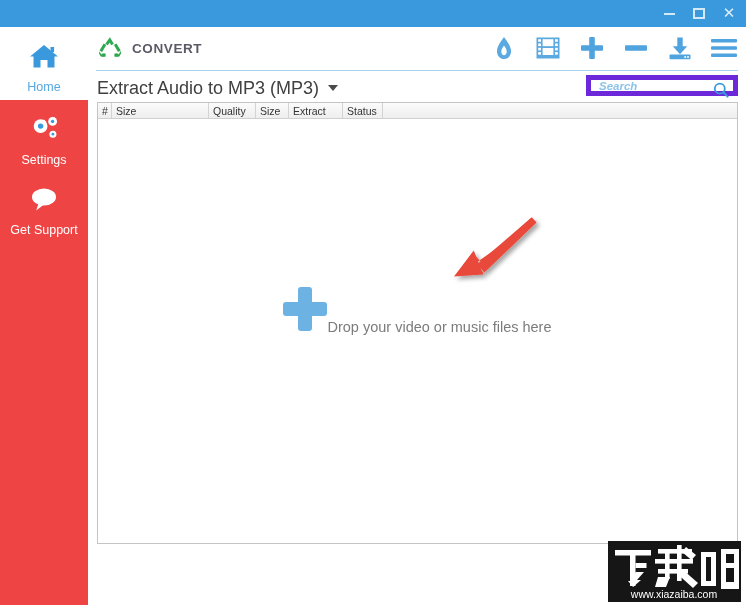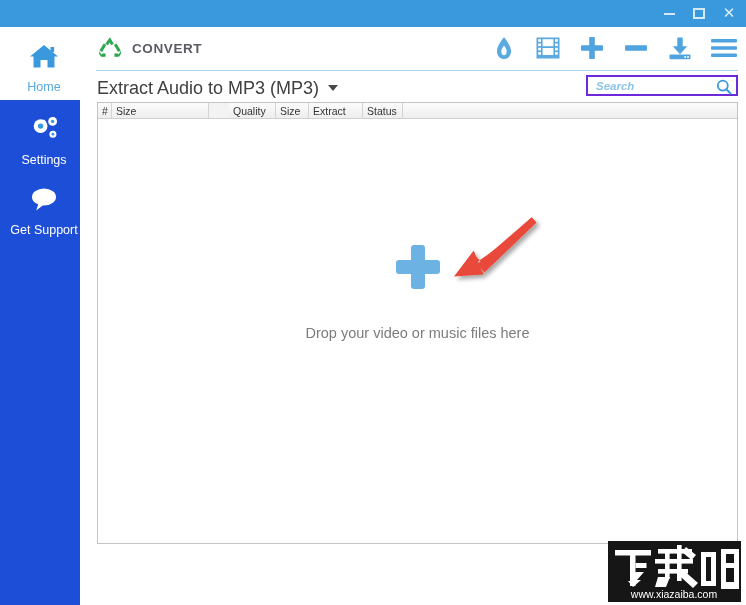--- a/index.html
+++ b/index.html
@@ -69,21 +69,22 @@
     line-height: 1;
   }
 
   
   #sidebar {
     position: absolute;
     left: 0;
     top: 27px;
     width: 80px;
     height: 578px;
-    background: #1d4ed8;
+    background: #ef4444;
+    padding-left: 36px;
   }
   .nav-item {
     position: absolute;
     left: 0;
     width: 88px;
     text-align: center;
     cursor: pointer;
     user-select: none;
   }
   .nav-item.active {
@@ -200,21 +201,21 @@
     border-right: 5px solid transparent;
     border-top: 6px solid #4a4a4a;
   }
 
   #search-box {
     position: absolute;
     right: 8px;
     top: 0px;
     width: 152px;
     height: 21px;
-    border: 2px solid #6d28d9;
+    border: 5px solid #6d28d9;
     background: #ffffff;
     box-sizing: border-box;
     display: flex;
     align-items: center;
     cursor: text;
   }
   #search-input {
     border: none;
     outline: none;
     background: transparent;
@@ -277,25 +278,25 @@
     overflow: hidden;
   }
   .col-head.last {
     border-right: none;
     flex: 1;
   }
 
   #drop-zone {
     position: absolute;
     left: 0;
-    top: 8px;
+    top: 24px;
     width: 100%;
     height: 424px;
     display: flex;
-    flex-direction: column;
+    flex-direction: row;
     align-items: center;
     justify-content: center;
     padding-bottom: 60px;
     box-sizing: border-box;
     text-align: center;
   }
   #drop-plus {
     width: 44px;
     height: 44px;
     position: relative;
@@ -500,21 +501,21 @@
         </span>
       </div>
 
     </div>
 
     <div id="file-panel">
 
       <div id="list-header">
         <div class="col-head" style="width:14px;">#</div>
         <div class="col-head" style="width:97px;">Size</div>
-        <div class="col-head" style="width:47px;margin-left:20px;">Quality</div>
+        <div class="col-head" style="width:47px;">Quality</div>
         <div class="col-head" style="width:33px;">Size</div>
         <div class="col-head" style="width:54px;">Extract</div>
         <div class="col-head" style="width:40px;">Status</div>
         <div class="col-head last"></div>
       </div>
 
       <div id="drop-zone">
         <div id="drop-plus"></div>
         <div id="drop-text">Drop your video or music files here</div>
       </div>

